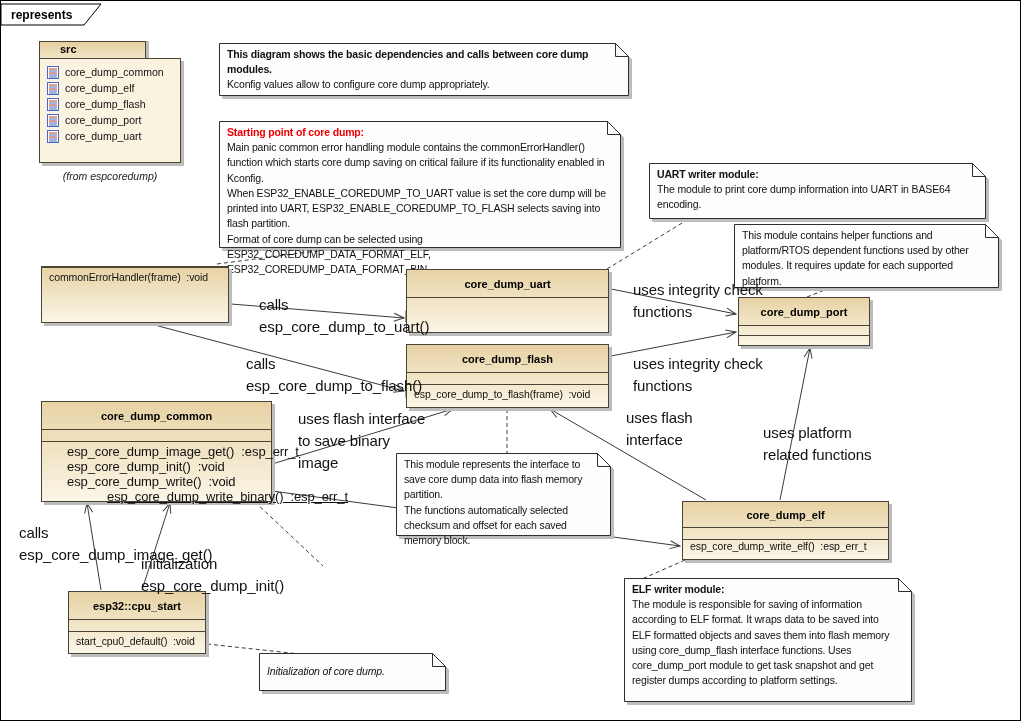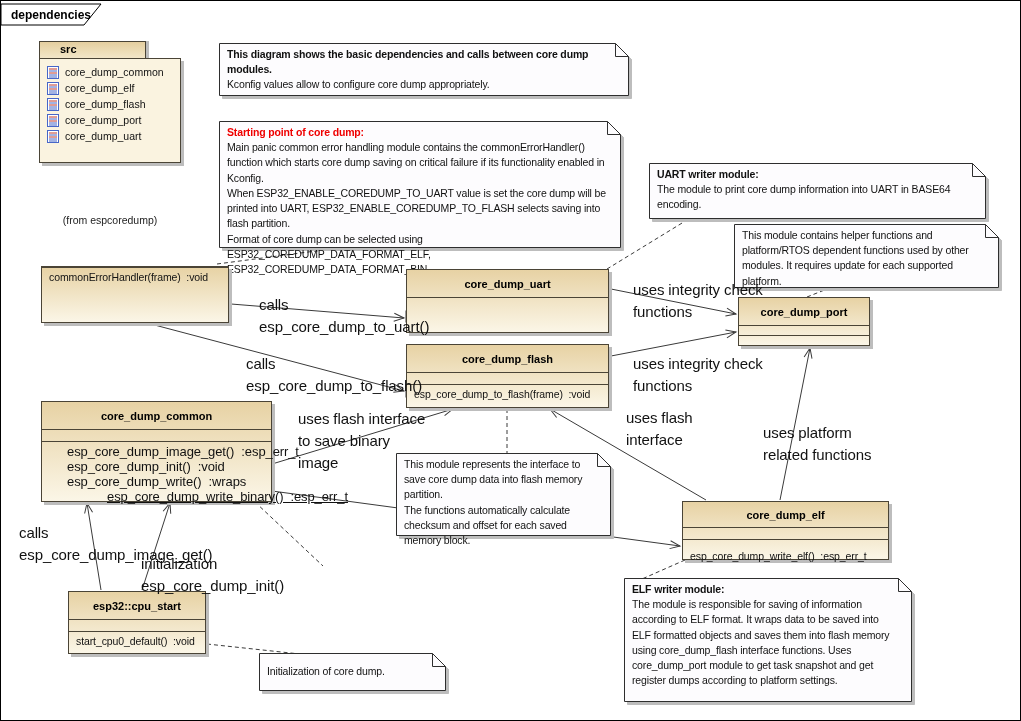--- a/index.html
+++ b/index.html
@@ -21,22 +21,22 @@
   .u { text-decoration:underline;margin-left:40px; }
 
   
   .pkg-tab { position:absolute; border:1px solid #4a4436; box-sizing:border-box;
              background:linear-gradient(#e5cf9f,#f2e6c8); font-weight:bold; font-size:11px;
              padding:1px 0 0 7px; box-shadow:3px 0 0 #bdbdbd; }
   .pkg-body { position:absolute; border:1px solid #4a4436; box-sizing:border-box;
               background:#faf3e0; box-shadow:3px 3px 0 #bdbdbd; padding-top:5px; }
   .pkg-item { display:flex; align-items:center; gap:6px; height:16px; padding-left:7px;
               font-size:10.5px; color:#111; }
-  .from-label { position:absolute; font-size:10.5px; color:#222;
-                text-align:center;margin-top:44px; }
+  .from-label { position:absolute; font-style:italic; font-size:10.5px; color:#222;
+                text-align:center; }
 
   
   .note { position:absolute; }
   .note > svg { position:absolute; left:0; top:0; filter:drop-shadow(3px 3px 0 #bdbdbd); }
   .ntext { position:absolute; left:8px; top:4px; right:15px; font-size:10.5px;
            line-height:1.45; color:#111; white-space:pre-line; letter-spacing:-0.15px; }
   .ntitle { display:block; font-weight:bold; white-space:pre-line; }
   .nred { color:#ef0000; }
   .nbody { display:inline; }
 
@@ -79,21 +79,21 @@
     <line x1="254" y1="501" x2="322" y2="565" stroke="#3a3a3a" stroke-dasharray="4 3"></line>
     <line x1="206" y1="643" x2="308" y2="654" stroke="#3a3a3a" stroke-dasharray="4 3"></line>
     <line x1="684" y1="559" x2="641" y2="578" stroke="#3a3a3a" stroke-dasharray="4 3"></line>
 
     <rect x="220" y="297" width="8" height="11" fill="#f6eedb" stroke="#3a3a3a"></rect>
     <rect x="405" y="310" width="7" height="11" fill="#f6eedb" stroke="#3a3a3a"></rect>
     <rect x="405" y="385" width="7" height="11" fill="#f6eedb" stroke="#3a3a3a"></rect>
     <rect x="682" y="539" width="7" height="11" fill="#f6eedb" stroke="#3a3a3a"></rect>
   </svg>
 
-  <div class="frame-title">dependencies</div>
+  <div class="frame-title">represents</div>
 
   <div class="pkg-tab" style="left:38px; top:40px; width:107px; height:18px;padding-left:20px;">
     <span>src</span>
   </div>
   <div class="pkg-body" style="left:38px; top:57px; width:142px; height:105px;">
     <div class="pkg-item">
       <svg width="12" height="13">
           <rect x="0.5" y="0.5" width="11" height="12" fill="#fff" stroke="#4766c8"></rect>
           <line x1="2" x2="10" y1="3" y2="3" stroke="#c0392b"></line>
           <line x1="2" x2="10" y1="5" y2="5" stroke="#4766c8"></line>
@@ -183,25 +183,25 @@
       </svg>
     <div class="ntext"><span class="nbody">This module contains helper functions and platform/RTOS dependent functions used by other modules. It requires update for each supported platform.</span></div>
   </div>
 
   <div class="note" style="left:395px; top:452px; width:215px; height:83px;">
     <svg width="215" height="83">
         <polygon points="0.5,0.5 201.5,0.5 214.5,13.5 214.5,82.5 0.5,82.5" fill="#fdfcfe" stroke="#2e2e2e"></polygon>
         <polyline points="201.5,0.5 201.5,13.5 214.5,13.5" fill="none" stroke="#2e2e2e"></polyline>
       </svg>
     <div class="ntext"><span class="nbody">This module represents the interface to save core dump data into flash memory partition.
-The functions automatically calculate checksum and offset for each saved memory block.</span></div>
-  </div>
-
-
-  <div class="note" style="left:258px; top:652px; width:187px; height:38px;">
+The functions automatically selected checksum and offset for each saved memory block.</span></div>
+  </div>
+
+
+  <div class="note" style="left:258px; top:652px; width:187px; height:38px;font-style:italic;">
     <svg width="187" height="38">
         <polygon points="0.5,0.5 173.5,0.5 186.5,13.5 186.5,37.5 0.5,37.5" fill="#fdfcfe" stroke="#2e2e2e"></polygon>
         <polyline points="173.5,0.5 173.5,13.5 186.5,13.5" fill="none" stroke="#2e2e2e"></polyline>
       </svg>
     <div class="ntext" style="top:11px"><span class="nbody">Initialization of core dump.</span></div>
   </div>
 
   <div class="note" style="left:623px; top:577px; width:288px; height:124px;">
     <svg width="288" height="124">
         <polygon points="0.5,0.5 274.5,0.5 287.5,13.5 287.5,123.5 0.5,123.5" fill="#fdfcfe" stroke="#2e2e2e"></polygon>
@@ -230,29 +230,29 @@
     <div class="cmp" style="height:10px"></div>
     <div class="cmp" style="height:9px"></div>
   </div>
 
   <div class="uml-class" style="left:40px; top:400px; width:231px; height:101px;">
     <div class="uml-title" style="height:27px">core_dump_common</div>
     <div class="cmp" style="height:12px"></div>
     <div class="cmp" style="padding-top:2px">
       <div class="oprow">esp_core_dump_image_get()  :esp_err_t</div>
       <div class="oprow">esp_core_dump_init()  :void</div>
-      <div class="oprow">esp_core_dump_write()  :wraps</div>
+      <div class="oprow">esp_core_dump_write()  :void</div>
       <div class="oprow u">esp_core_dump_write_binary()  :esp_err_t</div>
     </div>
   </div>
 
   <div class="uml-class" style="left:681px; top:500px; width:207px; height:59px;">
     <div class="uml-title" style="height:25px">core_dump_elf</div>
     <div class="cmp" style="height:12px"></div>
-    <div class="cmp op" style="padding-top:10px">esp_core_dump_write_elf()  :esp_err_t</div>
+    <div class="cmp op" style="padding-top:0">esp_core_dump_write_elf()  :esp_err_t</div>
   </div>
 
   <div class="uml-class" style="left:67px; top:590px; width:138px; height:63px;">
     <div class="uml-title" style="height:27px">esp32::cpu_start</div>
     <div class="cmp" style="height:12px"></div>
     <div class="cmp op">start_cpu0_default()  :void</div>
   </div>
 
   <div class="elabel" style="left:258px; top:293px;">calls
 esp_core_dump_to_uart()</div>

